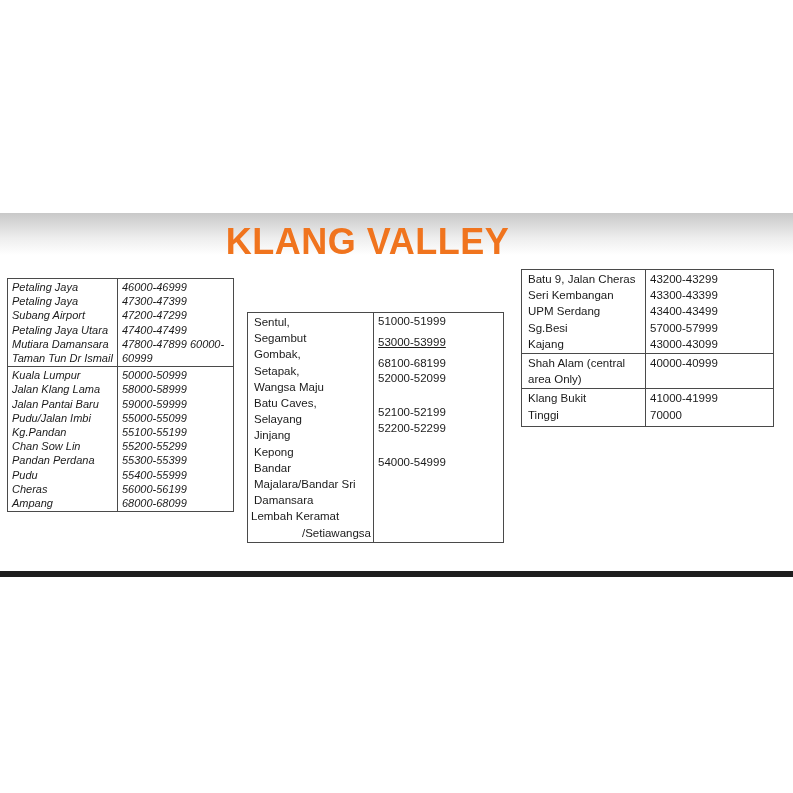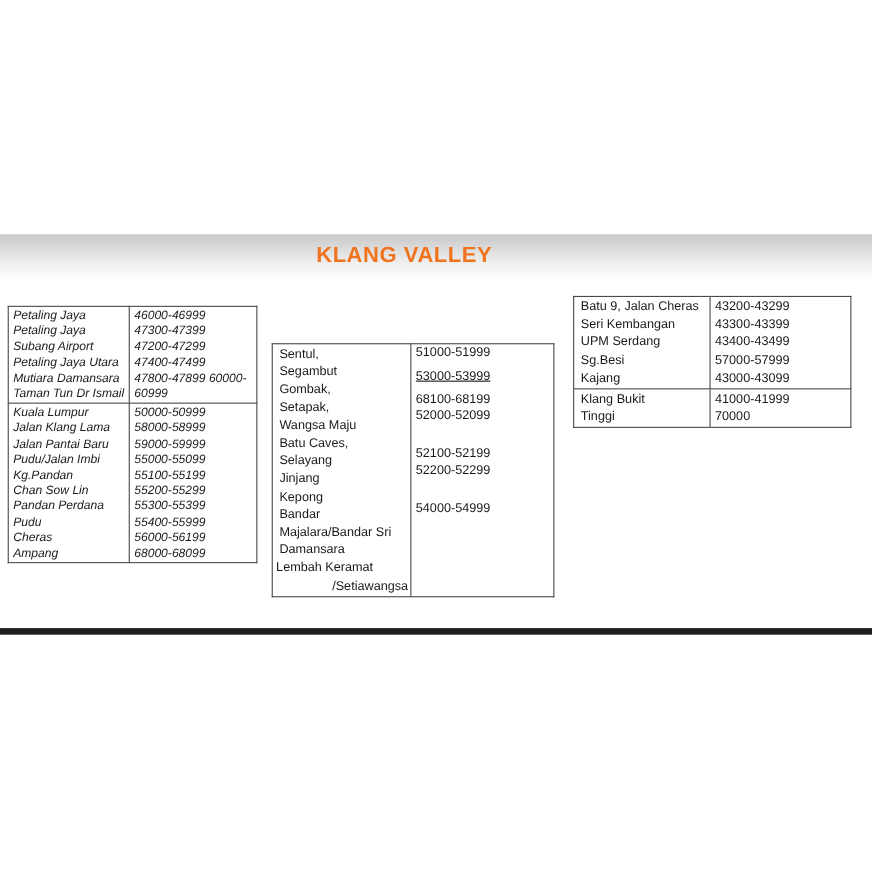--- a/index.html
+++ b/index.html
@@ -7,21 +7,21 @@
     position:relative; width:793px; height:793px; overflow:hidden;
     background:#ffffff; color:#1a1a1a;
     font-family:"Liberation Sans", sans-serif;
   }
   .title-band {
     position:absolute; left:0; top:213px; width:793px; height:42px;
     background:linear-gradient(to bottom, #c8c8c8 0%, #eeeeee 60%, #ffffff 100%);
   }
   .page-title {
     position:absolute; left:0; top:221px; width:735px; margin:0;
-    text-align:center; font-size:20px; font-weight:700; letter-spacing:0.5px;
+    text-align:center; font-size:36px; font-weight:700; letter-spacing:0.5px;
   }
   table.pc {
     position:absolute; border-collapse:collapse; table-layout:fixed;
     background:#ffffff;
   }
   table.pc td {
     border:1.5px solid #4a4a4a; vertical-align:top;
     padding:1px 2px 1px 4px; overflow:hidden;
   }
   .ln { white-space:nowrap; }
@@ -168,20 +168,29 @@
           <td class="code-cell">
             <div class="ln">43200-43299</div>
             <div class="ln">43300-43399</div>
             <div class="ln">43400-43499</div>
             <div class="ln">57000-57999</div>
             <div class="ln">43000-43099</div>
           </td>
         </tr>
         <tr>
           <td class="area-cell">
+            <div class="ln">Shah Alam (central</div>
+            <div class="ln">area Only)</div>
+          </td>
+          <td class="code-cell">
+            <div class="ln">40000-40999</div>
+          </td>
+        </tr>
+        <tr>
+          <td class="area-cell">
             <div class="ln">Klang Bukit</div>
             <div class="ln">Tinggi</div>
           </td>
           <td class="code-cell">
             <div class="ln">41000-41999</div>
             <div class="ln">70000</div>
           </td>
         </tr>
       </tbody>
   </table>

